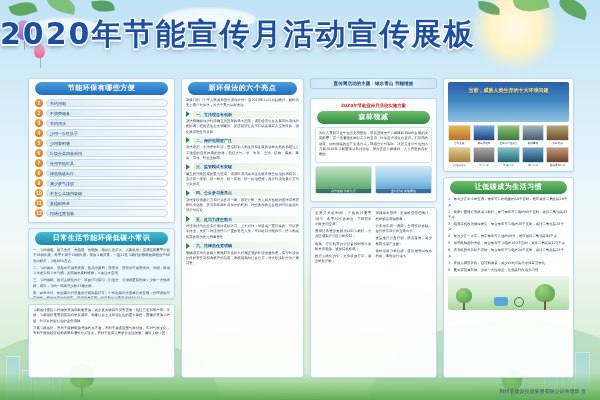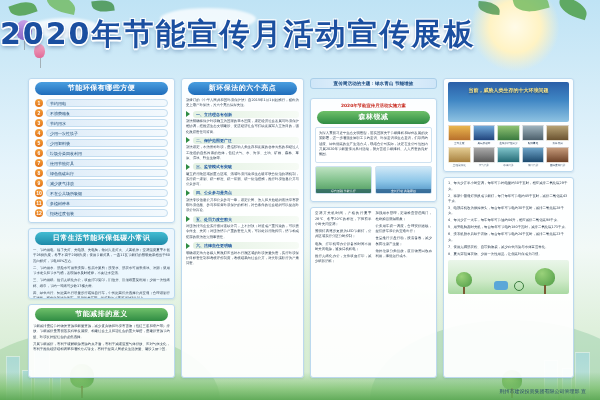--- a/index.html
+++ b/index.html
@@ -253,21 +253,20 @@
         <div class="body">
           <p>一、节约用电。随手关灯、关电视、关电脑，做到人走灯灭、人离机停；空调温度夏季不低于26摄氏度，冬季不高于20摄氏度；使用节能灯具，一盏11瓦节能灯的照明效果相当于60瓦白炽灯，节电80%左右。</p>
           <p>二、节约用水。洗脸水可用来洗脚，然后冲厕所；洗菜水、洗衣水可用来拖地、冲厕；使用节水龙头和节水马桶，发现漏水及时维修，不要让水空流。</p>
           <p>三、节约用纸。提倡无纸化办公，双面打印复印，旧信封、旧报纸重复利用；少用一次性纸杯、纸巾，节约一吨纸可少砍17棵大树。</p>
           <p>四、绿色出行。短距离出行尽量步行或骑自行车，中长距离优先选择公共交通；合理规划行车路线，避免急加速急刹车，定期保养车辆，保持胎压正常可省油3%以上。</p>
 
         </div>
       </div>
 
       <div class="panel" style="height:74px;">
-        <div class="ph green">节能减排的意义</div>
         <div class="body">
           <p>节能减排是指节约物质资源和能量资源，减少废弃物和环境有害物（包括三废和噪声等）排放。节能减排是贯彻落实科学发展观、构建社会主义和谐社会的重大举措，是建设资源节约型、环境友好型社会的必然选择。</p>
           <p>开展节能减排，有利于缓解能源资源约束矛盾，有利于减缓温室气体排放、应对气候变化，有利于推动经济结构调整和增长方式转变，有利于提高人民群众生活质量、建设美丽中国。</p>
         </div>
       </div>
     </div>
 
     <div class="col c2">
       <div class="panel" style="flex:1;">
         <div class="ph">新环保法的六个亮点</div>
@@ -408,20 +407,21 @@
               <div class="cellcap">海洋污染</div>
             </div>
           <div>
               <div class="cell" style="background:linear-gradient(180deg,#c59a7a,#6e4228);"></div>
               <div class="cellcap">固体废物污染</div>
             </div>
         </div>
       </div>
 
       <div class="panel" style="flex:1;">
+        <div class="ph green">让低碳成为生活习惯</div>
         <div class="habit">
           <p>1、每天少开半小时空调，每年可节约电量约30千瓦时，相应减排二氧化碳29千克。</p>
           <p>2、将家中普通灯泡换成节能灯，每只每年可节电约45千瓦时，减排二氧化碳43千克。</p>
           <p>3、电视待机改为拔掉插头，每台每年可节电约30千瓦时，减排二氧化碳28千克。</p>
           <p>4、每月少开一天车，每车每年可节油约44升，相应减排二氧化碳98千克。</p>
           <p>5、用完电脑及时关机，每台每年可节电约180千瓦时，减排二氧化碳173千克。</p>
           <p>6、洗衣机脱水后晾干衣物，每台每年可节电约24千瓦时，减排二氧化碳23千克。</p>
           <p>7、使用无磷洗衣粉、自带购物袋，减少白色污染与水体富营养化。</p>
           <p>8、夏天穿轻薄衣物、少用一次性用品，让低碳环保成为习惯。</p>
         </div>

